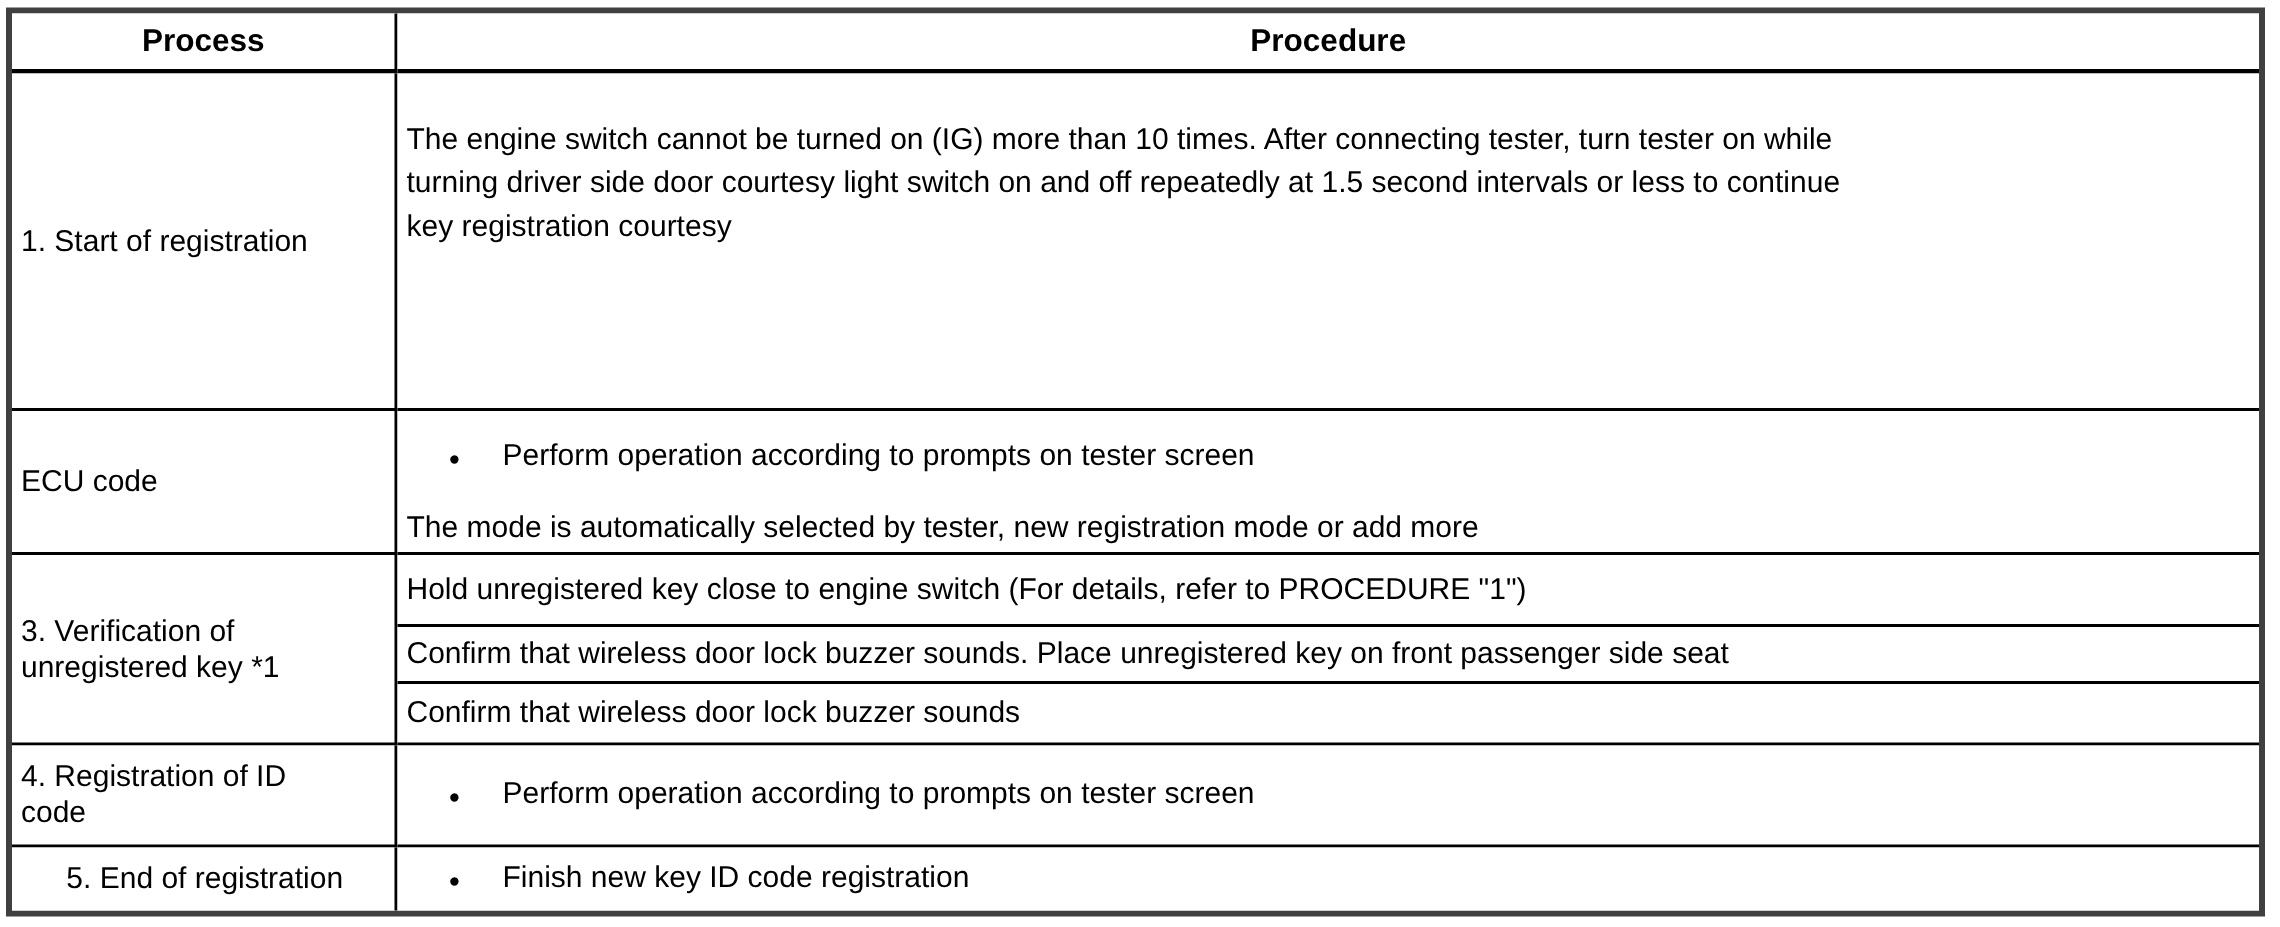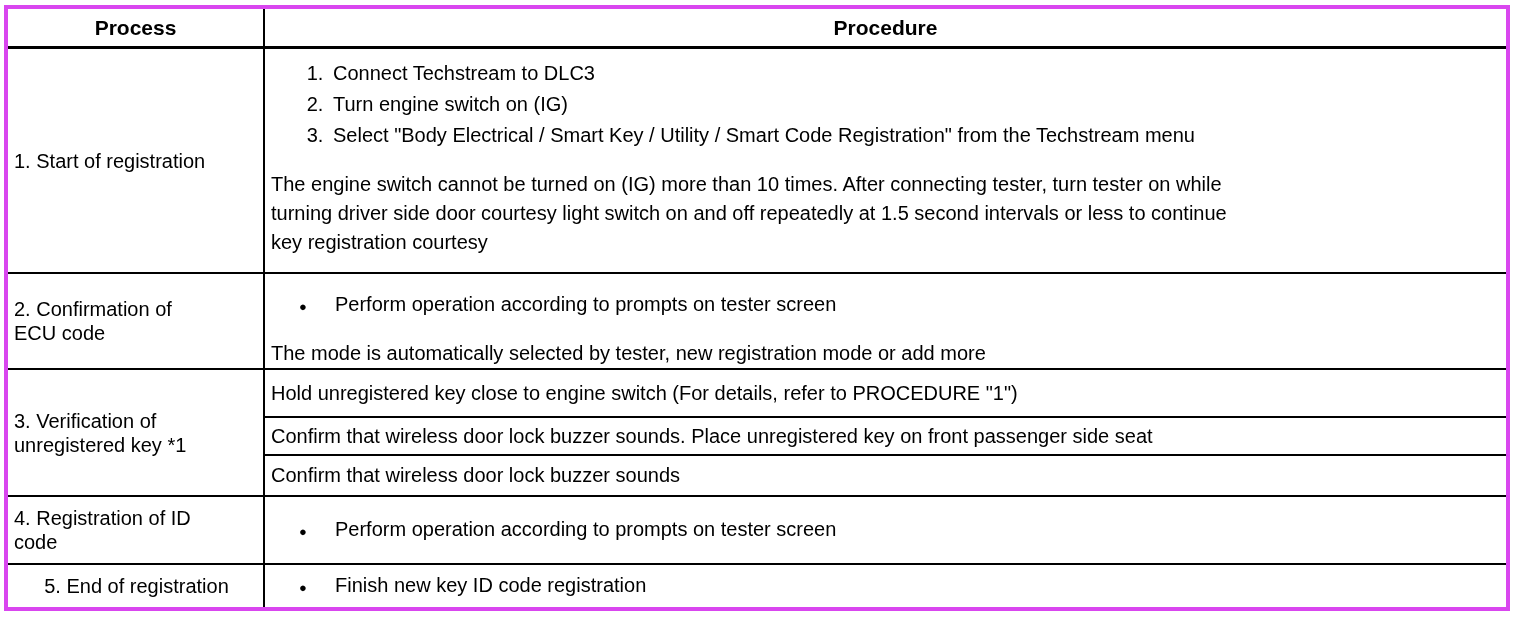--- a/index.html
+++ b/index.html
@@ -16,21 +16,21 @@
     background: #ffffff;
     overflow: hidden;
   }
   .doc-table {
     position: absolute;
     left: 4px;
     top: 5px;
     width: 1506px;
     height: 606px;
     box-sizing: border-box;
-    border: 4px solid #d946ef;
+    border: 4px solid #404040;
     display: grid;
     grid-template-columns: 257px 1fr;
     grid-template-rows: 40px 225px 96px 48px 38px 41px 68px 42px;
     background: #ffffff;
     font-size: 20px;
     line-height: 29px;
   }
   .cell {
     box-sizing: border-box;
     overflow: hidden;
@@ -101,34 +101,28 @@
 <div class="page">
   <div class="doc-table">
 
     <div class="cell head b-r" style="grid-column:1; grid-row:1;">Process</div>
     <div class="cell head" style="grid-column:2; grid-row:1;">Procedure</div>
 
     <div class="cell process-cell b-r b-b" style="grid-column:1; grid-row:2;">
       <div class="pline">1. Start of registration</div>
     </div>
     <div class="cell proc-cell proc-top b-b" style="grid-column:2; grid-row:2;">
-      <ol class="step-list">
-        <li>Connect Techstream to DLC3</li>
-        <li>Turn engine switch on (IG)</li>
-        <li>Select "Body Electrical / Smart Key / Utility / Smart Code Registration" from the Techstream menu</li>
-      </ol>
       <div class="note">
         <div class="note-line">The engine switch cannot be turned on (IG) more than 10 times. After connecting tester, turn tester on while</div>
         <div class="note-line">turning driver side door courtesy light switch on and off repeatedly at 1.5 second intervals or less to continue</div>
         <div class="note-line">key registration courtesy</div>
       </div>
     </div>
 
     <div class="cell process-cell b-r b-b" style="grid-column:1; grid-row:3;">
-      <div class="pline">2. Confirmation of</div>
       <div class="pline">ECU code</div>
     </div>
     <div class="cell proc-cell r2-pad b-b" style="grid-column:2; grid-row:3;">
       <div class="bullet-line">
         <span class="bullet-glyph">●</span>
         <span>Perform operation according to prompts on tester screen</span>
       </div>
       <div class="note-sm note-line">The mode is automatically selected by tester, new registration mode or add more</div>
     </div>
 

